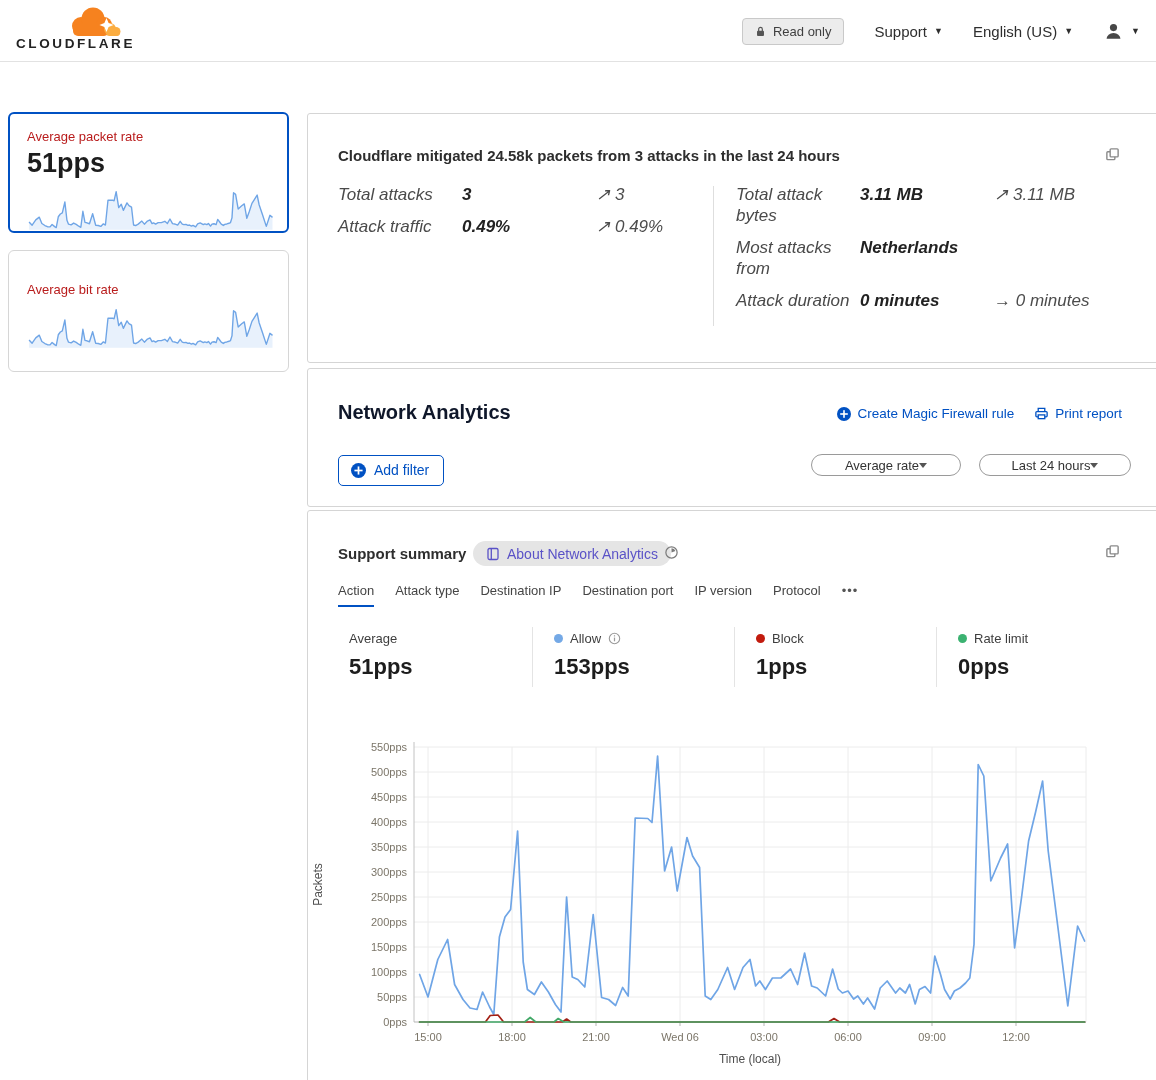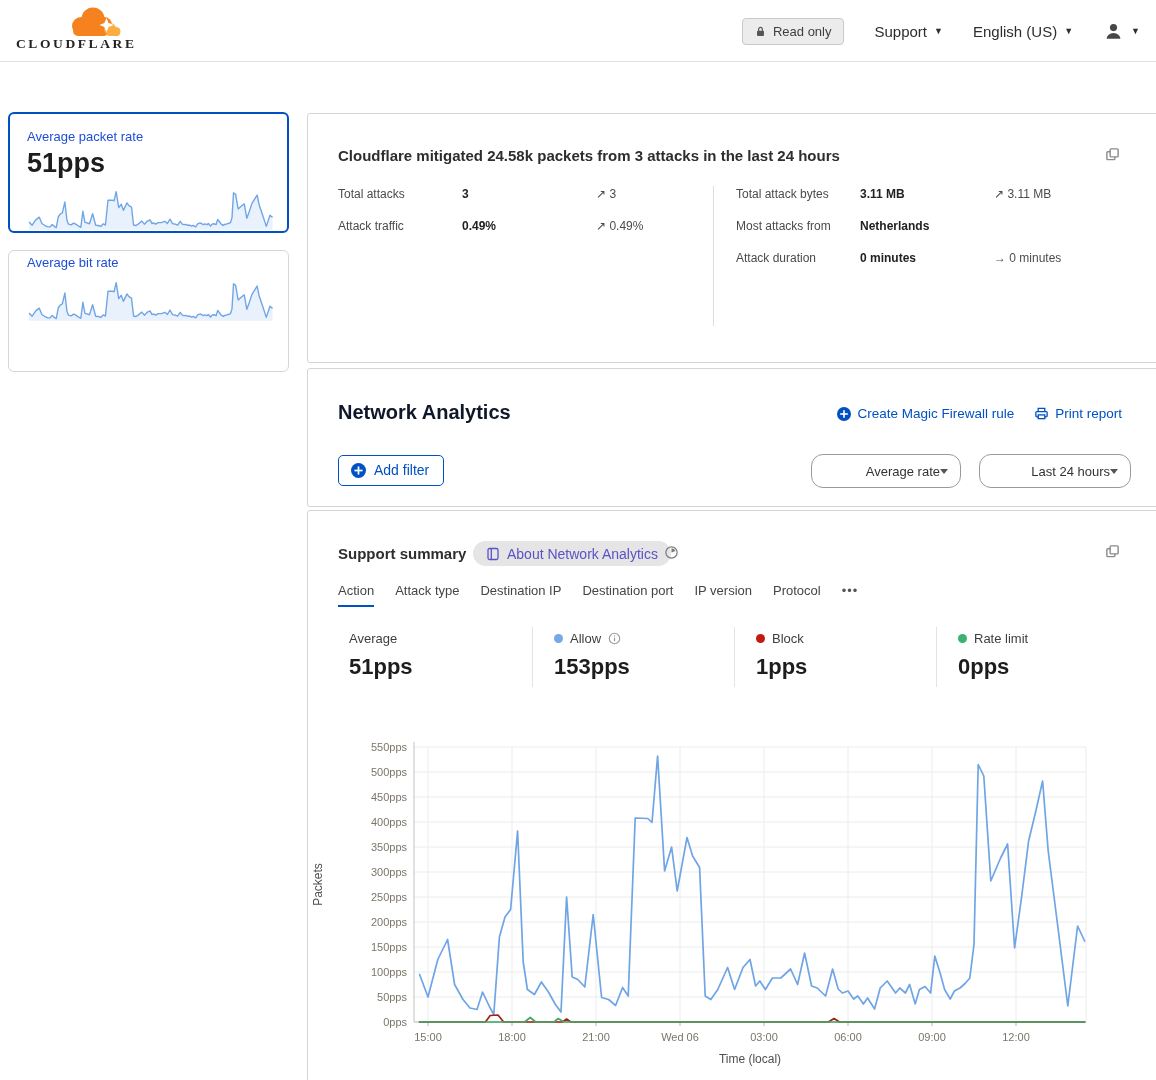--- a/index.html
+++ b/index.html
@@ -5,48 +5,48 @@
   * { margin:0; padding:0; box-sizing:border-box; }
   html,body { background:#fff; }
   body {
     width:1156px; height:1080px; position:relative; overflow:hidden;
     font-family:"Liberation Sans", sans-serif; color:#2b2b2b;
   }
   
   .hdr { position:absolute; left:0; top:0; width:1156px; height:62px; border-bottom:1px solid #e2e2e2; background:#fff; }
   .logo { position:absolute; left:16px; top:5px; width:120px; }
   .logo-cloud { display:block; margin-left:50px; }
-  .logo-text { font-size:13.5px; font-weight:bold; letter-spacing:2.6px; color:#232323; margin-top:-3px;font-family:Liberation Serif, serif; }
+  .logo-text { font-size:13.5px; font-weight:bold; letter-spacing:2.6px; color:#232323; margin-top:-3px; }
   .hdr-right { position:absolute; right:16px; top:0; height:62px; display:flex; align-items:center; gap:30px; }
   .readonly-badge { display:flex; align-items:center; gap:7px; background:#ececec; border:1px solid #c9c9c9; border-radius:4px; padding:5px 12px; font-size:13px; color:#3f3f3f; }
   .hdr-menu { display:flex; align-items:center; gap:7px; font-size:15px; color:#2e2e2e; cursor:pointer; }
   .caret { font-size:9px; color:#2e2e2e; }
   
-  .metric-card { position:absolute; left:8px; width:281px; background:#fff; border:1px solid #d6d6d6; border-radius:6px; padding:4px 18px 10px 18px; cursor:pointer; }
+  .metric-card { position:absolute; left:8px; width:281px; background:#fff; border:1px solid #d6d6d6; border-radius:6px; padding:31px 18px 10px 18px; cursor:pointer; }
   .metric-card.selected { border:2px solid #0051c3; padding:15px 17px 9px 17px; }
-  .metric-label { font-size:13px; color:#1d4ed8; }
+  .metric-label { font-size:13px; color:#b91c1c; }
   .metric-value { font-size:27px; font-weight:600; color:#1d1d1d; margin-top:4px; }
   .spark { display:block; margin-top:6px; }
   
   .card { position:absolute; left:307px; width:862px; background:#fff; border:1px solid #d5d5d5; border-radius:3px; }
   .card-copy-icon { position:absolute; top:33px; right:48px; cursor:pointer; }
   
   .summary-title { position:absolute; left:30px; top:33px; font-size:15px; font-weight:bold; color:#2e2e2e; }
   .stats-block { position:absolute; top:70px; }
-  .stat-row { display:flex; margin-bottom:11px; font-size:12px; line-height:21px; }
+  .stat-row { display:flex; margin-bottom:11px; font-size:17px; line-height:21px;font-style:italic; }
   .stat-label { width:124px; color:#4a4a4a; }
   .stat-value { width:134px; font-weight:bold; color:#222; }
   .stat-trend { color:#4c4c4c; }
   .stats-divider { position:absolute; left:405px; top:72px; height:140px; border-left:1px solid #dedede; }
   
   .na-title { position:absolute; left:30px; top:32px; font-size:20px; font-weight:700; color:#0f172a; }
   .na-links { position:absolute; right:46px; top:37px; display:flex; gap:20px; }
   .blue-link { display:flex; align-items:flex-end; gap:6px; font-size:13.5px; color:#0051c3; cursor:pointer; white-space:nowrap; }
   .add-filter { position:absolute; left:30px; top:86px; display:inline-flex; align-items:center; gap:8px; padding:6px 14px 7px 12px; border:1px solid #0051c3; border-radius:5px; background:#fff; color:#0051c3; font-size:14px; cursor:pointer; font-family:inherit; }
-  .select { position:absolute; top:85px; height:34px; border:1px solid #9a9a9a; border-radius:12px; background:#fff; display:flex; align-items:center; justify-content:flex-end; padding:0 12px; font-size:13px; color:#333; cursor:pointer; }
+  .select { position:absolute; top:85px; height:22px; border:1px solid #9a9a9a; border-radius:12px; background:#fff; display:flex; align-items:center; justify-content:center; padding:0 12px; font-size:13px; color:#333; cursor:pointer; }
   .sel-caret { width:0; height:0; border-left:4px solid transparent; border-right:4px solid transparent; border-top:5px solid #555; }
   
   .ps-title { position:absolute; left:30px; top:34px; font-size:15px; font-weight:bold; color:#2e2e2e; }
   .about-pill { position:absolute; left:165px; top:30px; height:25px; display:flex; align-items:center; gap:7px; background:#e5e5e5; border-radius:13px; padding:0 13px; font-size:14px; color:#5a52c7; cursor:pointer; }
   .clock-btn { position:absolute; left:356px; top:34px; cursor:pointer; }
   .tabs { position:absolute; left:30px; top:72px; display:flex; gap:21px; font-size:13px; color:#454545; }
   .tab { padding-bottom:7px; cursor:pointer; white-space:nowrap; }
   .tab.active { border-bottom:2px solid #0051c3; }
   .tab-more { cursor:pointer; letter-spacing:1px; color:#555; }
   .ps-stat { position:absolute; top:120px; }

